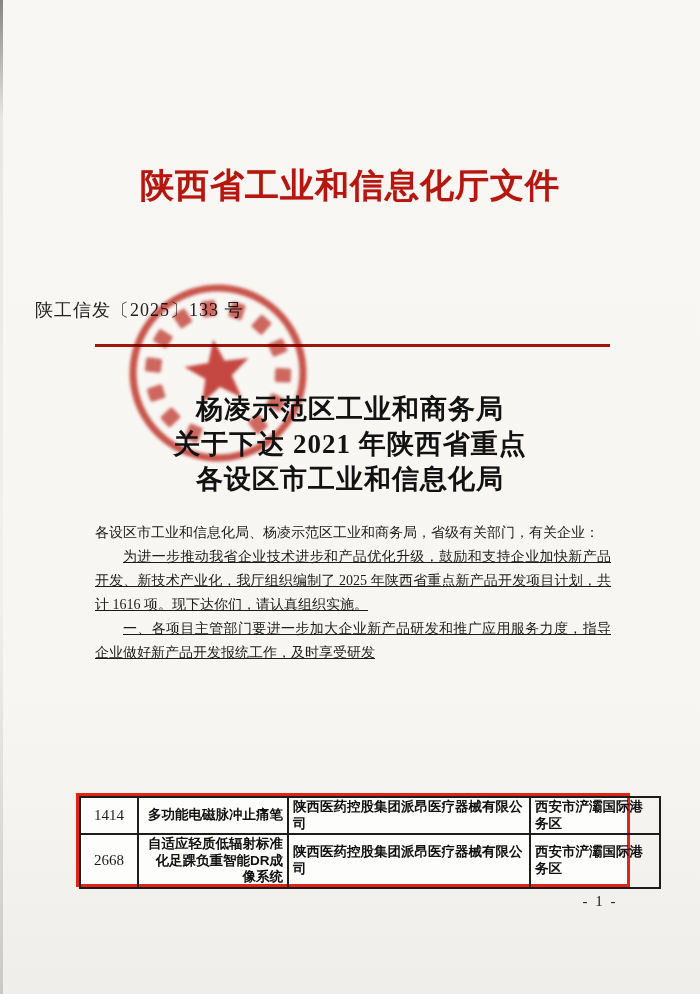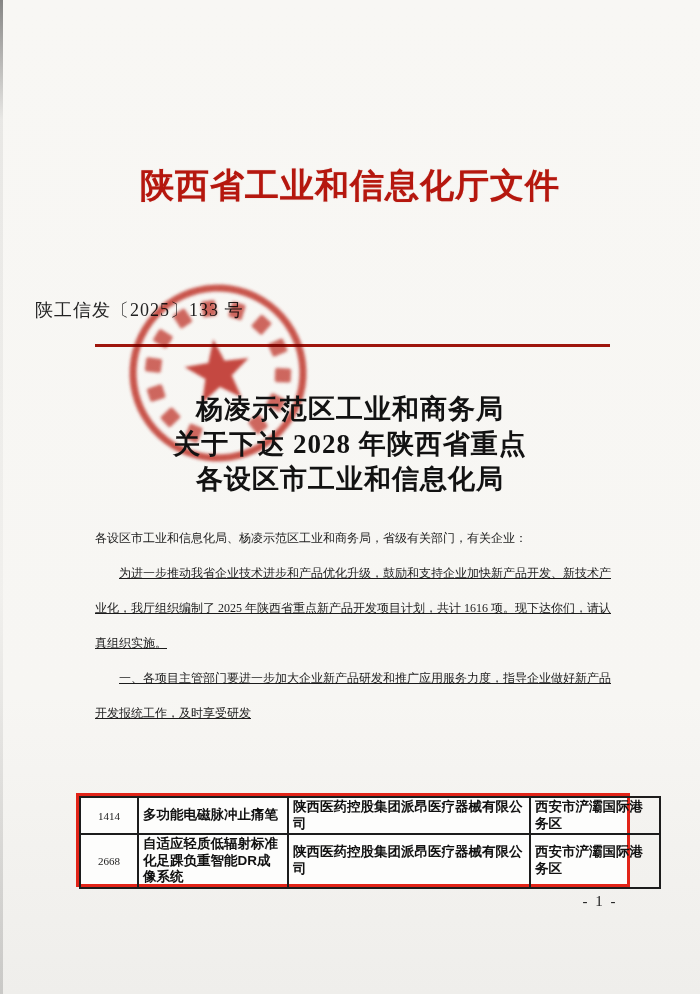--- a/index.html
+++ b/index.html
@@ -37,42 +37,42 @@
     position:absolute;left:123px;top:278px;width:190px;height:190px;
     mix-blend-mode:multiply;opacity:.92;
   }
   .notice-title{
     position:absolute;left:0;top:392px;width:100%;
     text-align:center;font-size:27px;font-weight:700;line-height:35px;
     color:#121212;letter-spacing:1px;
   }
   .body-text{
     position:absolute;left:95px;top:521px;width:516px;
-    font-size:12px;line-height:35px;text-align:justify;
+    font-size:14px;line-height:24px;text-align:justify;
     color:#1b1b1b;
   }
   .body-text p{margin:0;}
   .body-text p.indent{text-indent:2em;text-decoration:underline;}
   .table-highlight{
     position:absolute;left:76px;top:793px;width:548px;height:88px;
     border:3px solid #e22418;
     background:#fdfdfc;
   }
   table.project-table{
     border-collapse:collapse;width:100%;height:100%;
     table-layout:fixed;
   }
   table.project-table td{
     border:2px solid #1c1c1c;
     padding:1px 4px;
     vertical-align:middle;
     overflow:hidden;
   }
-  td.col-no{width:48px;text-align:center;font-size:11px;font-family:"Liberation Serif","DejaVu Serif",serif;}
-  td.col-product{width:140px;}
+  td.col-no{width:48px;text-align:center;font-size:15px;font-family:"Liberation Serif","DejaVu Serif",serif;}
+  td.col-product{width:140px;text-align:right;}
   td.col-company{width:232px;}
   td.col-district{width:120px;}
   .cell-hei{
     font-family:"Liberation Sans","DejaVu Sans",sans-serif;
     font-weight:700;font-size:13.5px;line-height:16.5px;color:#111;
     letter-spacing:0;
   }
   .page-number{
     position:absolute;left:555px;top:893px;width:90px;
     text-align:center;font-size:15px;letter-spacing:2px;color:#222;
@@ -139,21 +139,21 @@
           <g transform="rotate(150 95 95)">
               <rect x="88" y="22" width="14" height="16" rx="2"></rect>
             </g>
         </g>
       </g>
     </svg>
   </div>
 
   <div class="notice-title">
     <div>杨凌示范区工业和商务局</div>
-    <div>关于下达 2028 年陕西省重点</div>
+    <div>关于下达 2021 年陕西省重点</div>
     <div>各设区市工业和信息化局</div>
   </div>
 
   <div class="body-text">
     <p>各设区市工业和信息化局、杨凌示范区工业和商务局，省级有关部门，有关企业：</p>
     <p class="indent">为进一步推动我省企业技术进步和产品优化升级，鼓励和支持企业加快新产品开发、新技术产业化，我厅组织编制了 2025 年陕西省重点新产品开发项目计划，共计 1616 项。现下达你们，请认真组织实施。</p>
     <p class="indent">一、各项目主管部门要进一步加大企业新产品研发和推广应用服务力度，指导企业做好新产品开发报统工作，及时享受研发</p>
   </div>
 
   <div class="table-highlight">

